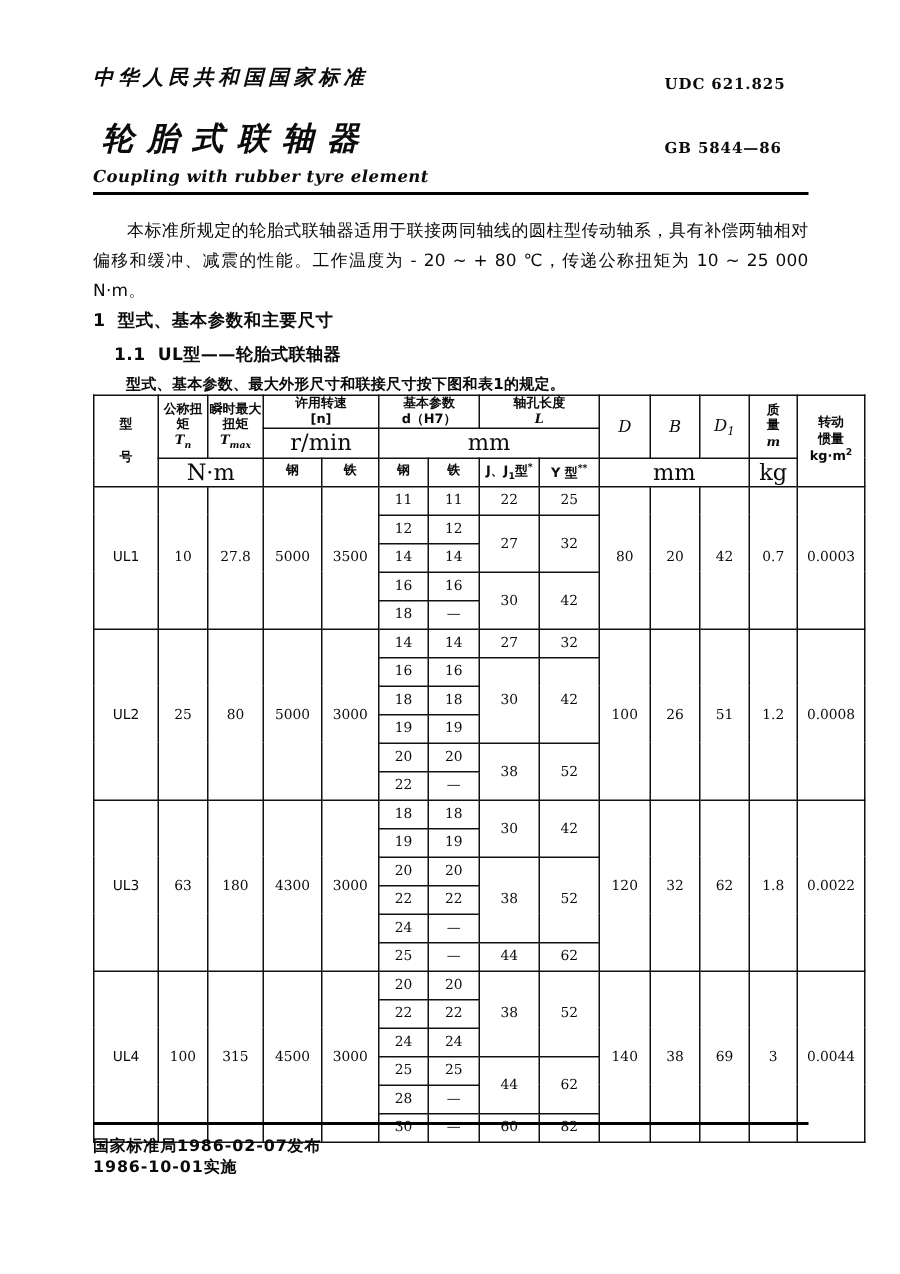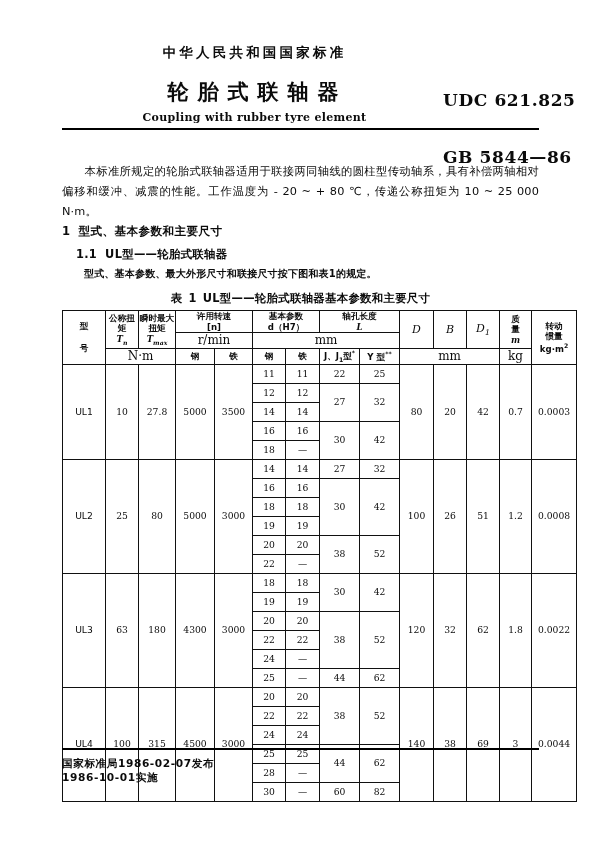--- a/index.html
+++ b/index.html
@@ -33,22 +33,22 @@
   }
 
   
   .masthead {
     position: relative;
     height: 120px;
     padding-top: 46px;
     box-sizing: border-box;
   }
   .mast-center {
-    text-align: center;
     padding-right: 92px;
+    font-style: italic;
   }
   .std-org {
     font-family: "DejaVu Sans", "Liberation Sans", sans-serif;
     font-size: 13.5px;
     font-weight: bold;
     letter-spacing: 3.2px;
     line-height: 1;
     margin: 0 0 22px 0;
   }
   .std-title {
@@ -69,37 +69,36 @@
   }
   .mast-right {
     position: absolute;
     right: 0;
     top: 52px;
     text-align: left;
     width: 96px;
   }
   .udc, .gbno {
     font-family: "DejaVu Serif", "Liberation Serif", serif;
-    font-size: 17px;
+    font-size: 10px;
     font-weight: bold;
     letter-spacing: 0.6px;
     line-height: 1;
     white-space: nowrap;
-    margin-top: 40px;
   }
   .udc { margin-bottom: 33px; }
 
   .rule-top {
     height: 0;
     border-top: 2.5px solid #000;
     margin: 8px 0 0 0;
   }
 
   
-  .body-block { padding-top: 32px; }
+  .body-block { padding-top: 14px; }
   .para {
     font-size: 11.3px;
     line-height: 1.75;
     text-align: justify;
     text-indent: 2em;
     margin: 0;
     letter-spacing: 0.15px;
   }
   .h1 {
     font-size: 11.6px;
@@ -148,21 +147,21 @@
   }
   table.spec thead td {
     font-family: "DejaVu Sans", "Liberation Sans", sans-serif;
     font-weight: bold;
     font-size: 8.6px;
     line-height: 1.22;
   }
   table.spec thead td.unit {
     font-family: "DejaVu Serif", "Liberation Serif", serif;
     font-weight: normal;
-    font-size: 12px;
+    font-size: 15px;
   }
   table.spec thead td.mathlab {
     font-family: "DejaVu Serif", "Liberation Serif", serif;
     font-weight: normal;
     font-style: italic;
     font-size: 11px;
   }
   
   table.spec {
     border-top: 1.8px solid #000;
@@ -232,23 +231,20 @@
       <div class="h1">
         <span class="num">1</span><span>型式、基本参数和主要尺寸</span>
       </div>
 
       <div class="h2">
         <span class="num">1.1</span><span>UL型——轮胎式联轴器</span>
       </div>
 
       <div class="subpara">型式、基本参数、最大外形尺寸和联接尺寸按下图和表1的规定。</div>
 
-      <div class="table-caption">
-        <span>表</span><span class="cap-num">1</span><span>UL型——轮胎式联轴器基本参数和主要尺寸</span>
-      </div>
 
       <table class="spec">
         <colgroup>
           <col style="width:43px">
           <col style="width:33px">
           <col style="width:37px">
           <col style="width:39px">
           <col style="width:38px">
           <col style="width:33px">
           <col style="width:34px">

